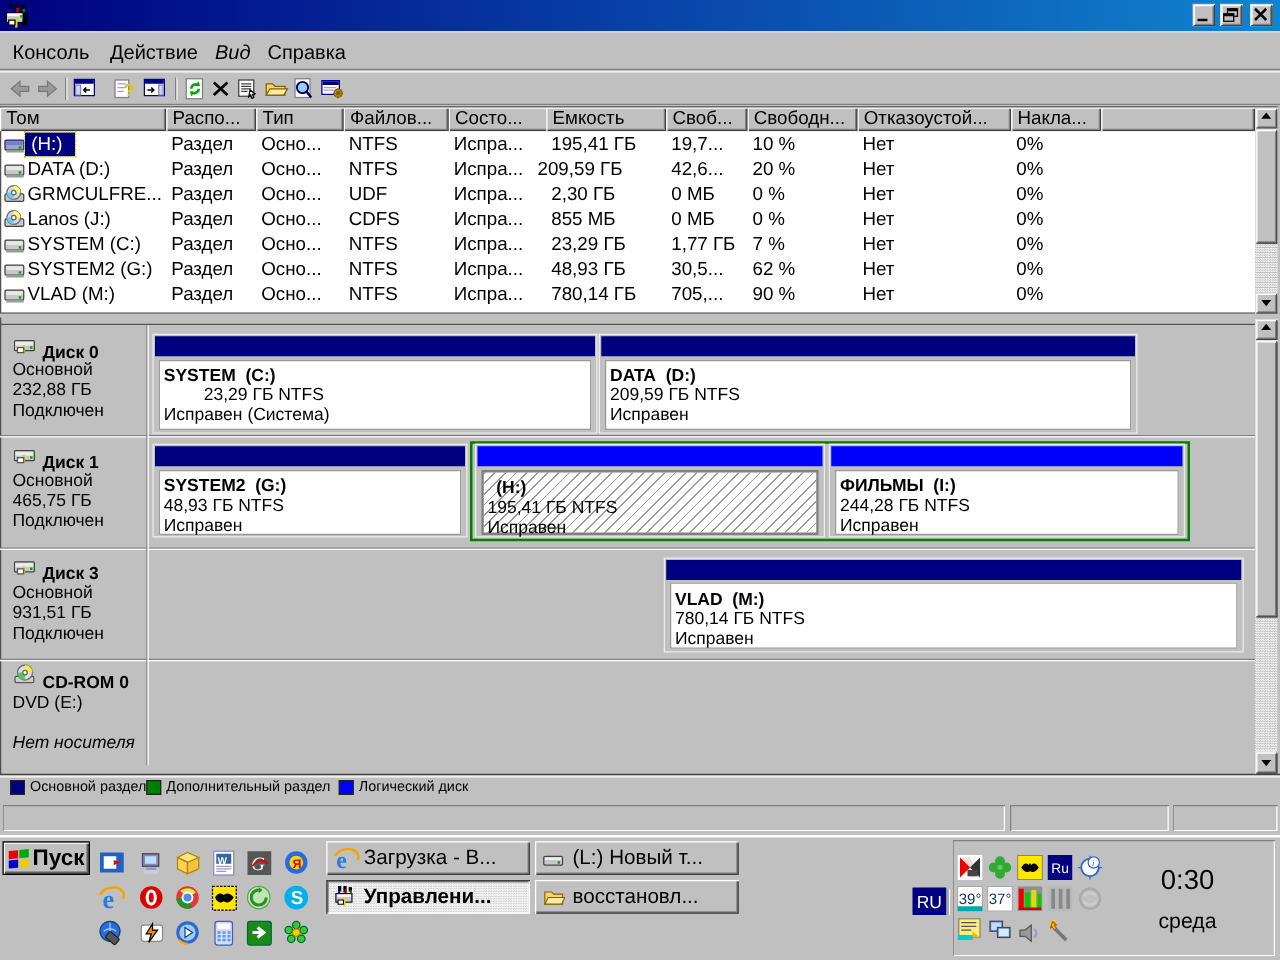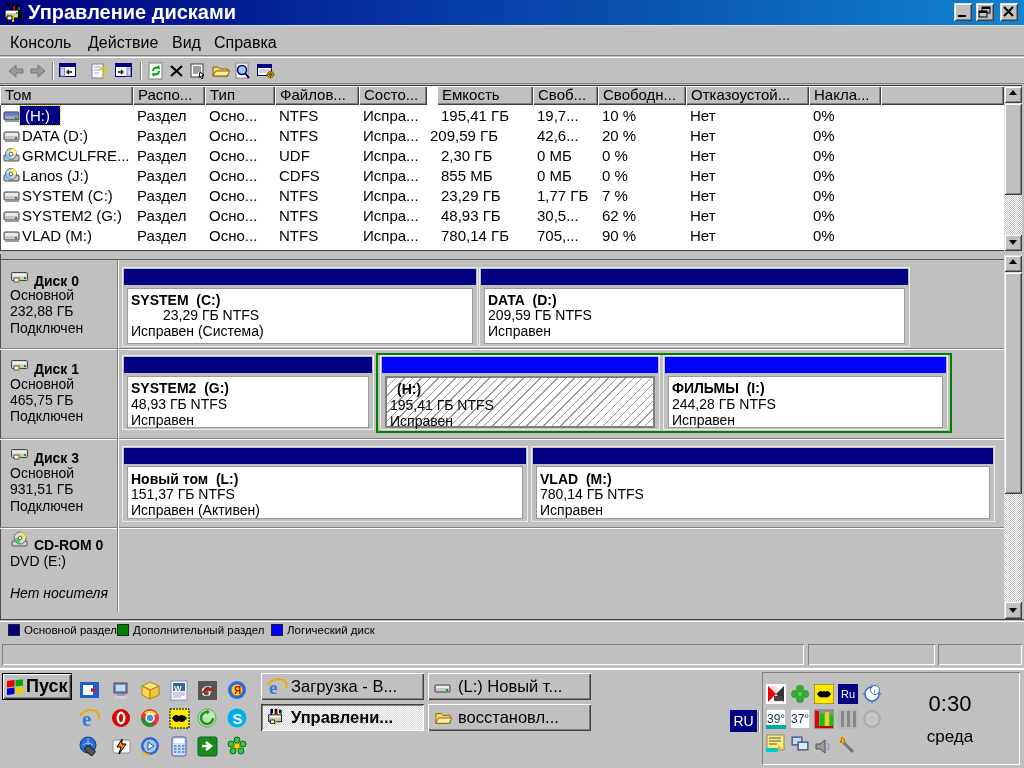--- a/index.html
+++ b/index.html
@@ -83,38 +83,37 @@
         <rect x="4" y="5" width="2" height="3" fill="#00f"></rect>
 <rect x="9" y="1" width="3" height="6" fill="#000"></rect>
         <rect x="10" y="4" width="2" height="4" fill="#c00"></rect>
 <rect x="14" y="2" width="3" height="4" fill="#000"></rect>
         <rect x="15" y="5" width="2" height="3" fill="#080"></rect>
 <rect x="13" y="10" width="2" height="2" fill="#0c0"></rect>
 <rect x="9" y="12" width="2" height="8" fill="#dd0"></rect>
 <path d="M4 14 l5 0 0 4 -5 0 z" fill="#fff" stroke="#000"></path>
 <rect x="15" y="8" width="4" height="10" fill="#000"></rect>
 </svg></div>
-  <div id="title-text" class="abs">Управление дисками</div>
   <div class="capbtn abs" style="left:954px;"><svg width="18" height="18">
         <rect x="4" y="12" width="8" height="2" fill="#000"></rect>
       </svg></div>
   <div class="capbtn abs" style="left:976px;"><svg width="18" height="18">
         <rect x="6" y="4" width="8" height="6" fill="none" stroke="#000" stroke-width="1"></rect>
         <rect x="6" y="4" width="8" height="2" fill="#000"></rect>
         <rect x="3" y="8" width="8" height="6" fill="#c0c0c0" stroke="#000" stroke-width="1"></rect>
         <rect x="3" y="8" width="8" height="2" fill="#000"></rect>
       </svg></div>
   <div class="capbtn abs" style="left:1000px;"><svg width="18" height="18">
         <path d="M4 4 L13 13 M13 4 L4 13" stroke="#000" stroke-width="2"></path>
       </svg></div>
 
   <div id="menubar" class="abs"></div>
   <div class="menu-item abs" style="left:10px;">Консоль</div>
   <div class="menu-item abs" style="left:88px;">Действие</div>
-  <div class="menu-item abs" style="left:172px;">Вид</div>
+  <div class="menu-item abs" style="left:172px;font-style:italic;">Вид</div>
   <div class="menu-item abs" style="left:214px;">Справка</div>
 
   <div id="toolbar" class="abs"></div>
   <div id="tb-icons">
       <div class="abs" style="left:6px;top:61px;width:20px;height:20px;"><svg width="20" height="20">
           <path d="M3 10 L10 4 L10 8 L17 8 L17 12 L10 12 L10 16 Z" fill="#9a9a9a" stroke="#777"></path>
         </svg></div>
 <div class="abs" style="left:28px;top:61px;width:20px;height:20px;"><svg width="20" height="20">
           <path d="M17 10 L10 4 L10 8 L3 8 L3 12 L10 12 L10 16 Z" fill="#9a9a9a" stroke="#777"></path>
         </svg></div>
@@ -169,21 +168,21 @@
 <path d="M14.5 9.5 v8 M10.5 13.5 h8 M12 11 l5 5 M17 11 l-5 5" stroke="#806000"></path>
         </svg></div>
     </div>
 
   <div id="toppane" class="abs"></div>
   <div id="listwrap" class="abs" style="left:0;top:86px;width:1024px;height:165px;">
       <div class="hcell abs" style="left:0px;width:133px;">Том</div>
 <div class="hcell abs" style="left:133px;width:72px;">Распо...</div>
 <div class="hcell abs" style="left:205px;width:70px;">Тип</div>
 <div class="hcell abs" style="left:275px;width:84px;">Файлов...</div>
-<div class="hcell abs" style="left:359px;width:68px;">Состо...</div>
+<div class="hcell abs" style="left:359px;width:84px;">Состо...</div>
 <div class="hcell abs" style="left:437px;width:96px;">Емкость</div>
 <div class="hcell abs" style="left:533px;width:65px;">Своб...</div>
 <div class="hcell abs" style="left:598px;width:88px;">Свободн...</div>
 <div class="hcell abs" style="left:686px;width:123px;">Отказоустой...</div>
 <div class="hcell abs" style="left:809px;width:72px;">Накла...</div>
 <div class="hcell abs" style="left:881px;width:123px;"></div>
 <div class="lrow abs" style="top:19px;">
 <svg class="abs" style="left:3px;top:4px" width="18" height="14" viewBox="0 0 18 14">
 <rect x="1" y="3" width="15" height="8" rx="1" fill="#9ab" stroke="#225"></rect>
 <rect x="2" y="4" width="13" height="3" fill="#77d"></rect>
@@ -401,28 +400,20 @@
 <rect x="0.5" y="1.5" width="16" height="8" rx="1" fill="#c8c8c8" stroke="#444"></rect>
 <rect x="1.5" y="2.5" width="14" height="3" fill="#ebebeb"></rect>
 <rect x="13" y="6" width="2" height="2" fill="#0a0"></rect>
 <rect x="7" y="5" width="2" height="7" fill="#dd0"></rect>
 <path d="M3 7 l5 0 0 4 -5 0 z" fill="#fff" stroke="#555"></path>
 </svg>
       <div class="dlabel-title" style="left:34px;top:196px;">Диск 3</div>
       <div class="dlabel-line" style="left:10px;top:210.5px;">Основной</div>
       <div class="dlabel-line" style="left:10px;top:227px;">931,51 ГБ</div>
       <div class="dlabel-line" style="left:10px;top:243.5px;">Подключен</div>
-<div class="pblock" style="left:122px;top:192px;width:406px;height:76px;">
-<div class="pbar"></div>
-<div class="pbox" style="top:19px;height:53px;">
-<div class="nm" style="top:4px;left:3px;">Новый том&nbsp; (L:)</div>
-<div style="top:19px;">151,37 ГБ NTFS</div>
-<div style="top:35px;">Исправен (Активен)</div>
-        </div>
-</div>
 <div class="pblock" style="left:531px;top:192px;width:464px;height:76px;">
 <div class="pbar"></div>
 <div class="pbox" style="top:19px;height:53px;">
 <div class="nm" style="top:4px;left:3px;">VLAD&nbsp; (M:)</div>
 <div style="top:19px;">780,14 ГБ NTFS</div>
 <div style="top:35px;">Исправен</div>
         </div>
 </div>
 <svg class="abs" style="left:11px;top:277px" width="18" height="16" viewBox="0 0 18 16">
 <rect x="1" y="10" width="15" height="5" rx="1" fill="#d0d0d0" stroke="#555"></rect>

